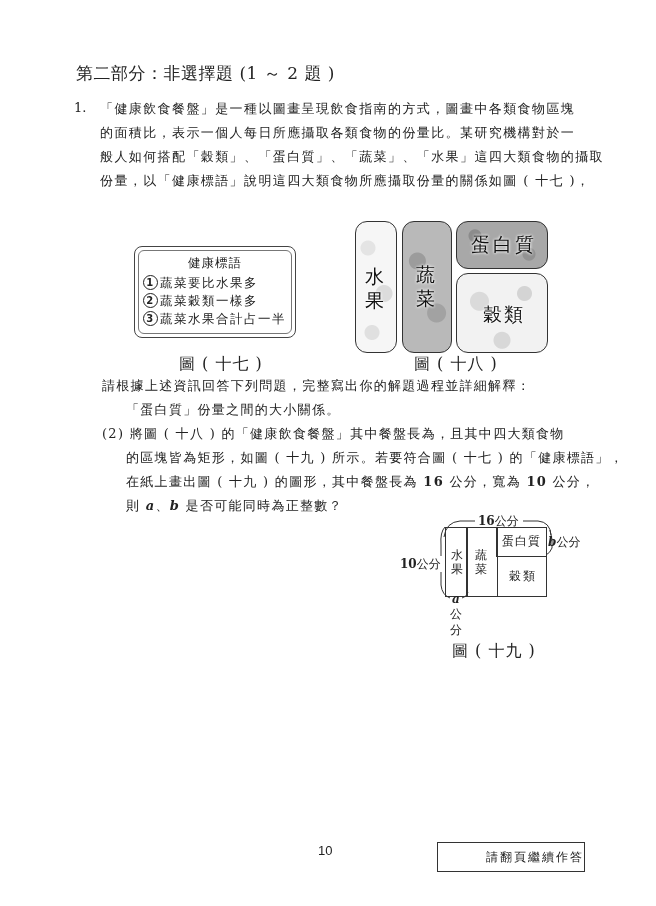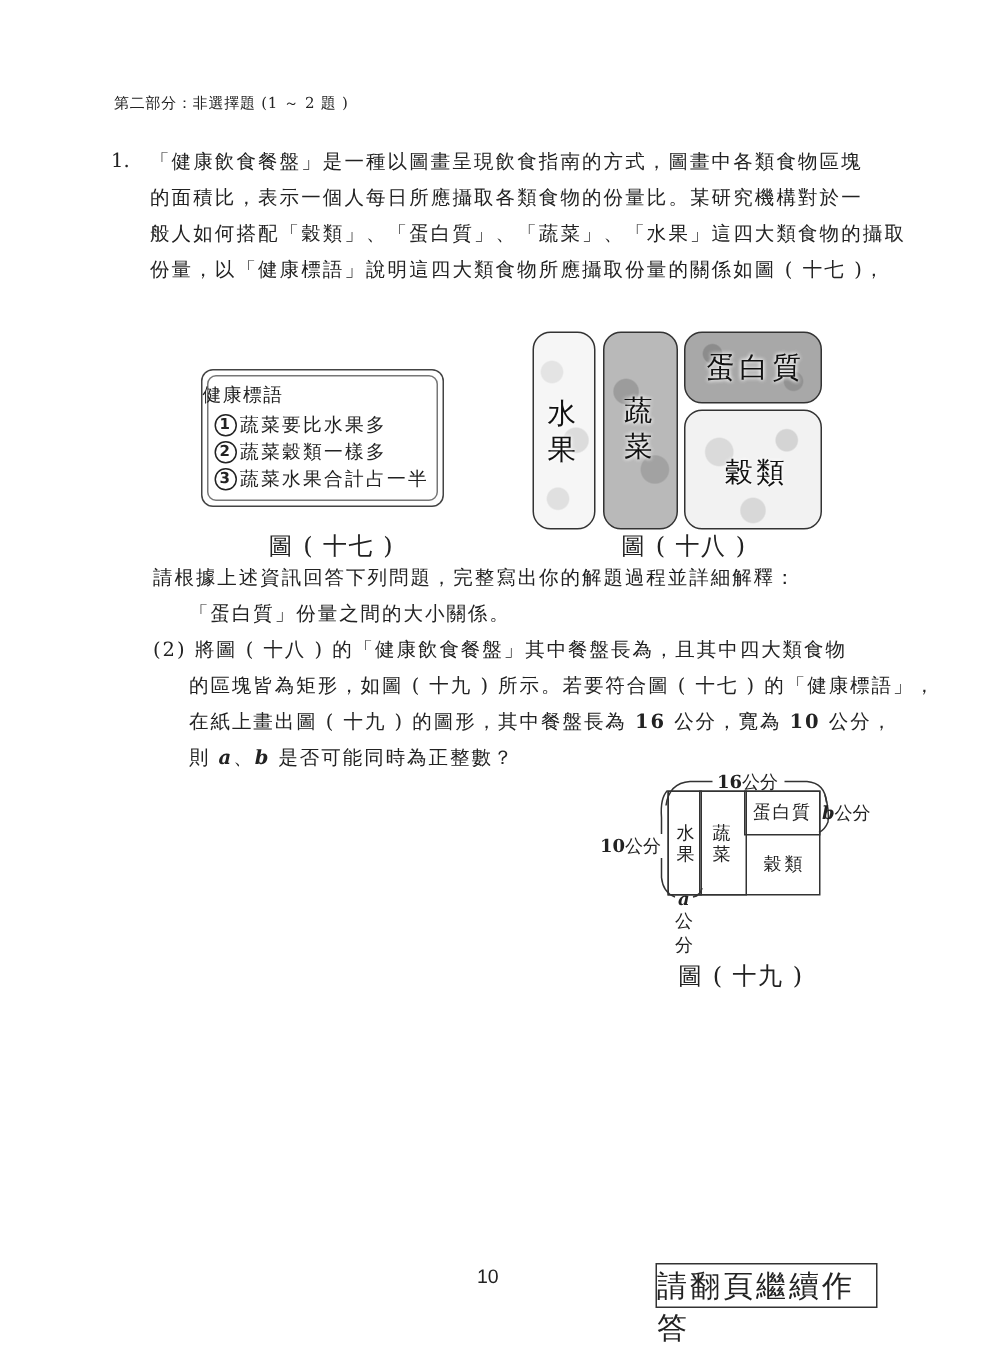--- a/index.html
+++ b/index.html
@@ -1,35 +1,35 @@
 <!DOCTYPE html>
 <html><head>
 <meta charset="utf-8">
 <style>
   html, body { margin: 0; padding: 0; }
   body {
     width: 656px; height: 906px; background: #ffffff; position: relative;
     font-family: "DejaVu Serif", serif; color: #222; overflow: hidden;
   }
   .abs { position: absolute; }
-  .section-title { left: 76px; top: 62px; font-size: 10px; letter-spacing: 0.5px; }
+  .section-title { left: 76px; top: 62px; font-size: 17px; letter-spacing: 0.5px; }
   .q-num { left: 74px; top: 100px; font-size: 13px; }
   .para { left: 100px; top: 97px; width: 500px; font-size: 13px; line-height: 24px; letter-spacing: 1.4px; }
   .para div { white-space: nowrap; }
 
   
   .fig17 {
     left: 134px; top: 246px; width: 160px; height: 90px;
     border: 1.5px solid #444; border-radius: 8px;
   }
   .fig17 .inner {
     position: absolute; left: 3px; top: 3px; right: 3px; bottom: 3px;
     border: 1px solid #777; border-radius: 6px;
   }
-  .fig17 .title { position: absolute; left: 0; right: 0; top: 8px; text-align: left; font-size: 12.5px; letter-spacing: 1px; }
+  .fig17 .title { position: absolute; left: 0; right: 0; top: 8px; text-align: center; font-size: 12.5px; letter-spacing: 1px; }
   .fig17 .line { position: absolute; left: 8px; font-size: 12.5px; letter-spacing: 1.5px; white-space: nowrap; }
   .fig17 .circ {
     display: inline-block; width: 13px; height: 13px; border: 1.3px solid #222; border-radius: 50%;
     font-size: 10px; line-height: 13px; text-align: center; margin-right: 2px; font-weight: bold;
     font-family: "DejaVu Sans", sans-serif; vertical-align: 1px;
   }
   .cap { font-size: 16px; letter-spacing: 1px; }
 
   
   .plate { border: 1.6px solid #333; border-radius: 12px; overflow: hidden; }
@@ -57,21 +57,21 @@
   .qtext div { white-space: nowrap; }
   .indent { padding-left: 24px; }
   b.num { font-family: "DejaVu Serif", serif; font-weight: bold; }
   i.var { font-weight: bold; font-style: italic; }
 
   
   .fig19 .box { position: absolute; border: 1px solid #333; }
   .fig19 .t { position: absolute; font-size: 12px; white-space: nowrap; }
   .page-num { left: 318px; top: 843px; font-family: "Liberation Sans", sans-serif; font-size: 13px; }
   .continue-box { left: 437px; top: 842px; width: 146px; height: 28px; border: 1.2px solid #333;
-    text-align: left; line-height: 28px; font-size: 20px; letter-spacing: 2px; }
+    text-align: right; line-height: 28px; font-size: 12px; letter-spacing: 2px; }
 </style>
 </head>
 <body>
 
 <div class="abs section-title">第二部分：非選擇題 (1 ～ 2 題 )</div>
 
 <div class="abs q-num">1.</div>
 <div class="abs para">
   <div>「健康飲食餐盤」是一種以圖畫呈現飲食指南的方式，圖畫中各類食物區塊</div>
   <div>的面積比，表示一個人每日所應攝取各類食物的份量比。某研究機構對於一</div>

